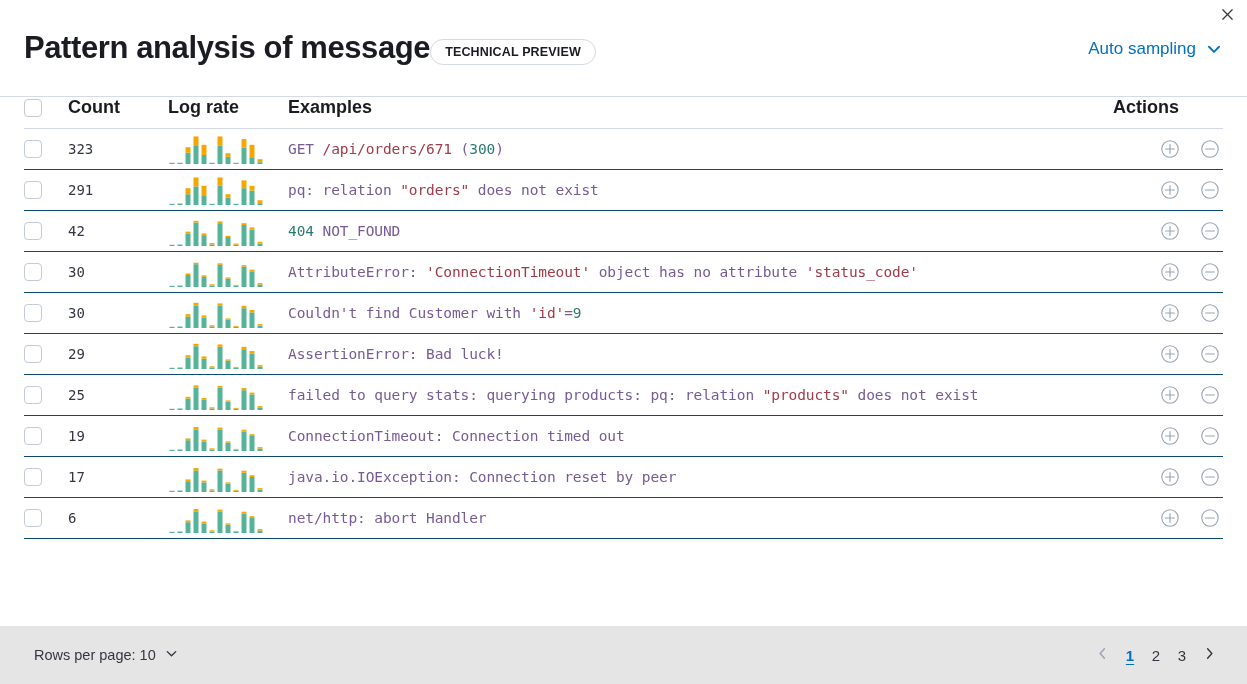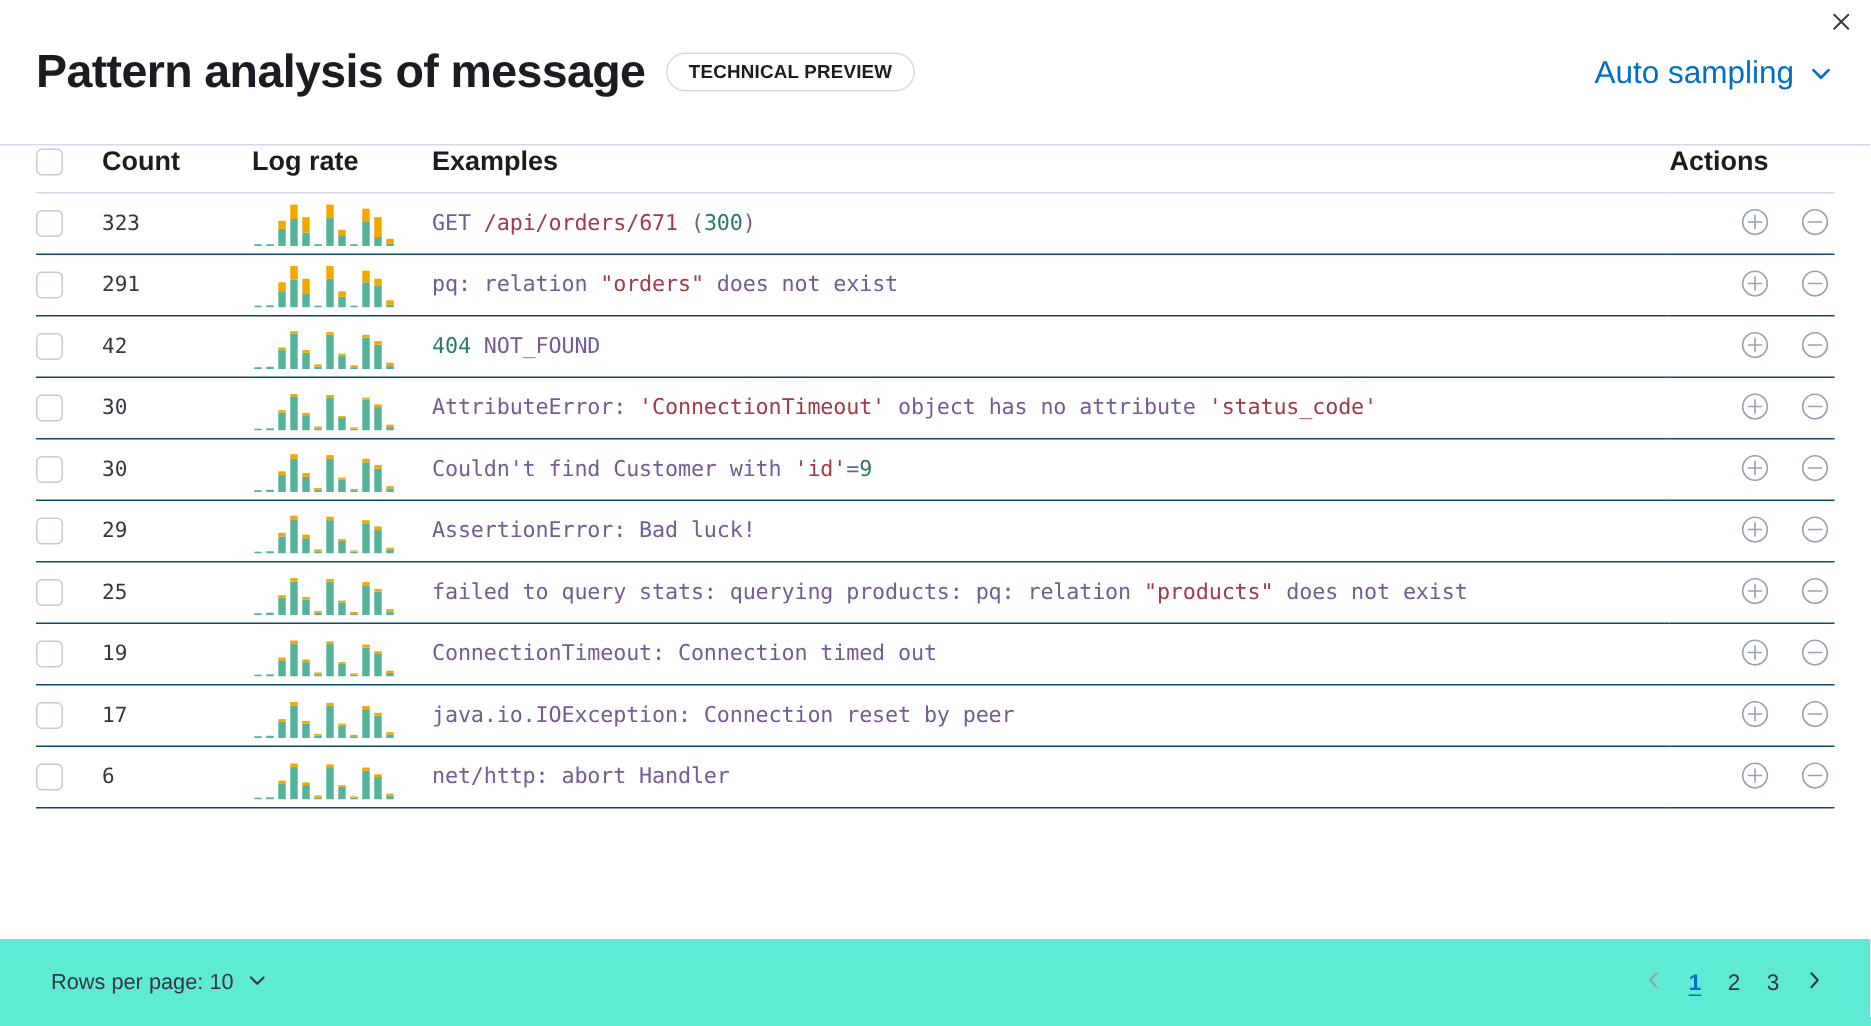--- a/index.html
+++ b/index.html
@@ -15,21 +15,21 @@
 
   
   .header {
     position: relative;
     height: 97px;
     border-bottom: 1px solid #d3dae6;
     padding: 0 24px;
     display: flex;
     align-items: center;
   }
-  .header-left { display: flex; align-items: center; gap: 14px; }
+  .header-left { display: flex; align-items: flex-end; }
   .page-title {
     font-size: 31px;
     font-weight: bold;
     color: #1a1c21;
     letter-spacing: -0.4px;
     line-height: 1.1;
     margin: 0;
     white-space: nowrap;
   }
   .badge {
@@ -52,21 +52,21 @@
     top: 0;
     height: 97px;
     display: flex;
     align-items: center;
   }
   .sampling-btn {
     display: inline-flex;
     align-items: center;
     gap: 9px;
     color: #0071c2;
-    font-size: 21px;
+    font-size: 17px;
     background: none;
     border: none;
     cursor: pointer;
     padding: 0;
     font-family: inherit;
   }
   .chev { display: inline-block; width: 18px; height: 18px; }
   .close-btn {
     position: absolute;
     top: 2px;
@@ -152,21 +152,21 @@
 
   
   .footer {
     position: absolute;
     left: 0; right: 0; bottom: 0;
     height: 58px;
     padding: 0 24px;
     display: flex;
     align-items: center;
     justify-content: space-between;
-    background: #5eead4;
+    background: #e5e5e5;
   }
   .rows-per-page {
     display: inline-flex;
     align-items: center;
     gap: 8px;
     font-size: 14.5px;
     color: #343741;
     background: none; border: none; cursor: pointer;
     padding: 0 10px;
     font-family: inherit;

